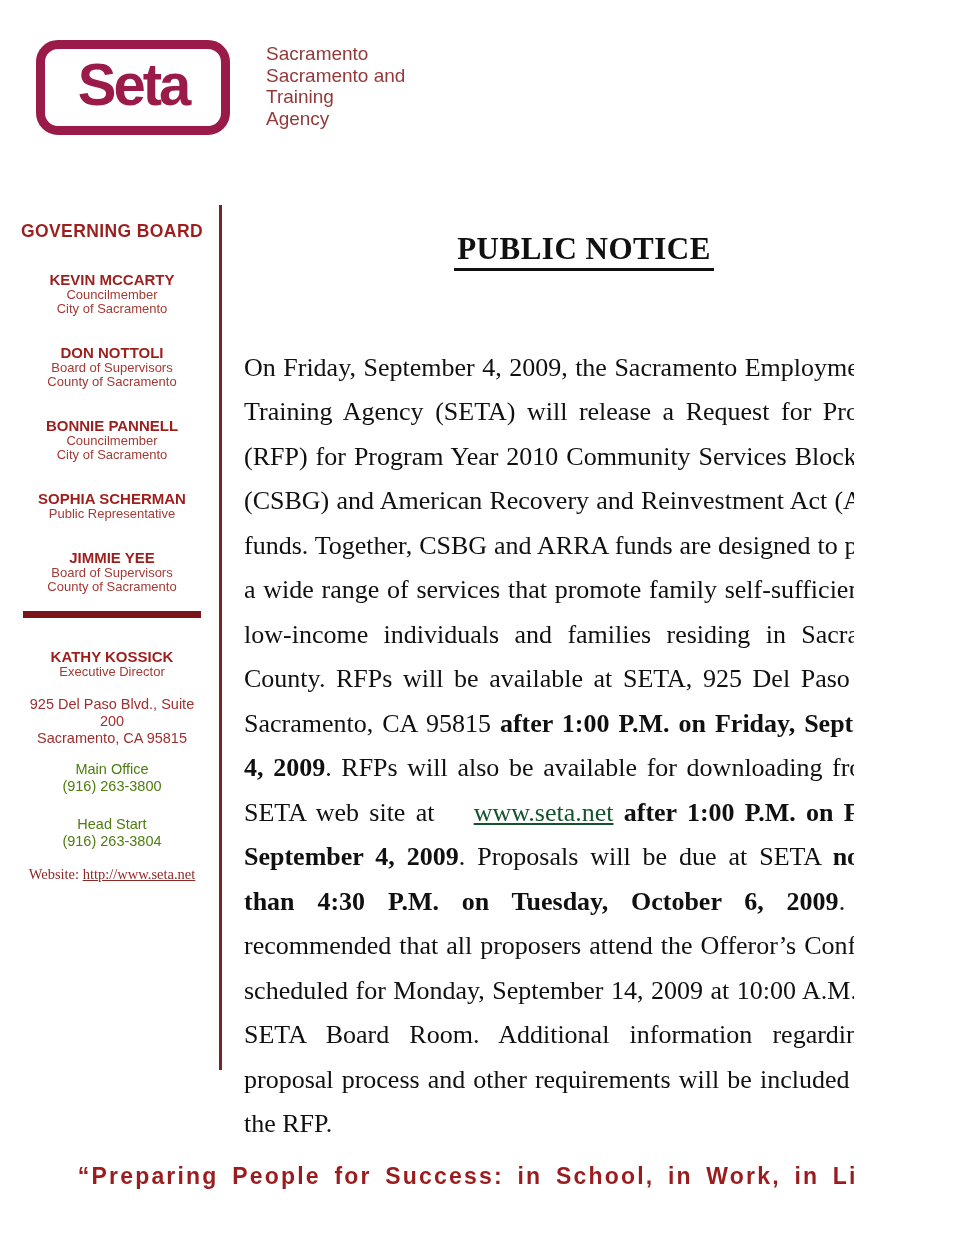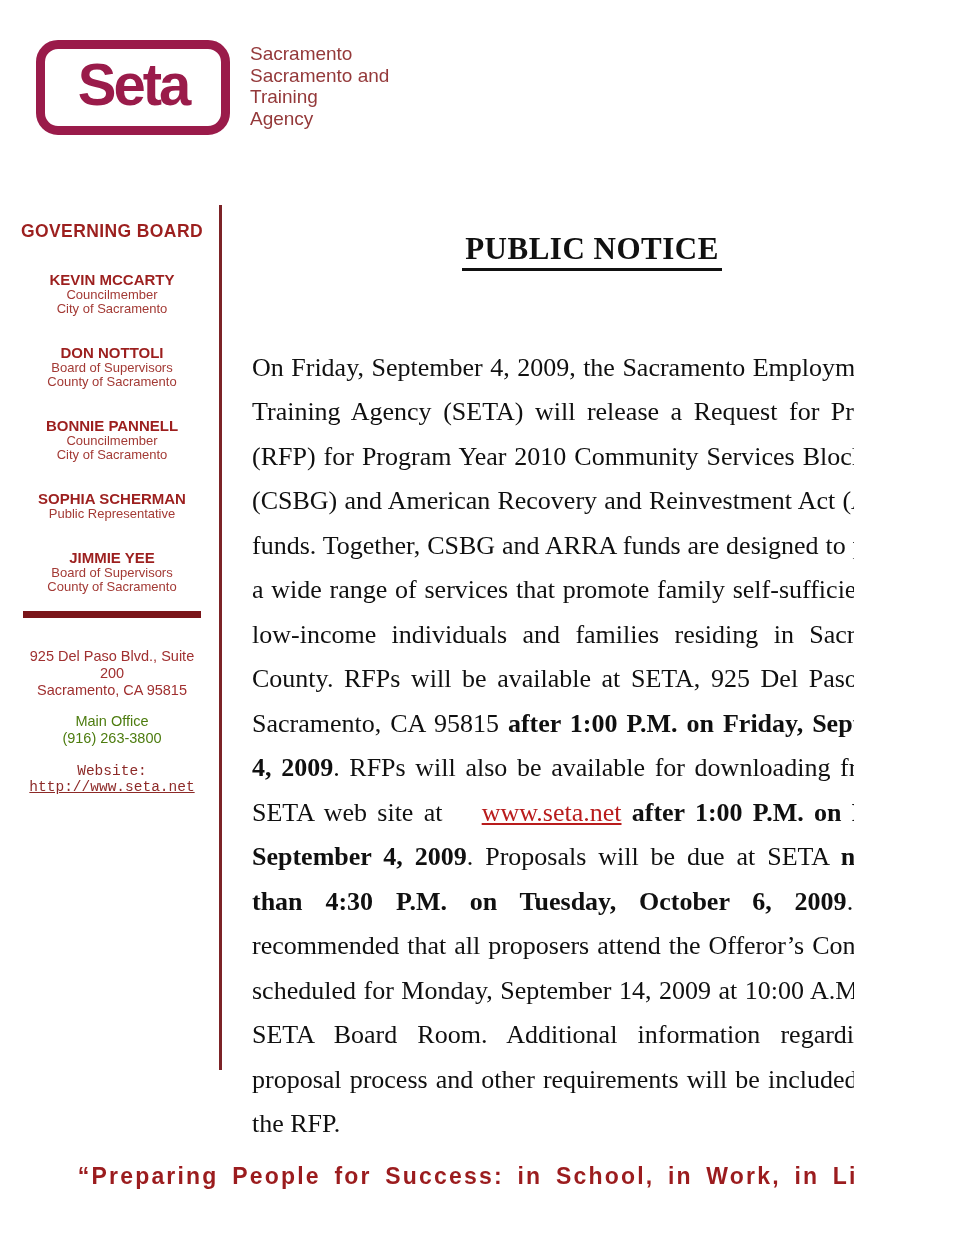--- a/index.html
+++ b/index.html
@@ -38,21 +38,21 @@
     font-family: "Liberation Sans", sans-serif;
     font-weight: bold;
     font-size: 58px;
     color: #9a1b4a;
     letter-spacing: -3px;
     transform: scaleY(1.02);
     line-height: 1;
     padding-bottom: 6px;
   }
   .logo-tagline {
-    margin-left: 20px;
+    margin-left: 36px;
     padding-top: 3px;
     color: #94393a;
     font-size: 19px;
     line-height: 21.5px;
     font-weight: 500;
   }
 
   
   .sidebar {
     position: absolute;
@@ -97,21 +97,21 @@
   }
   .contact-1 { margin-top: 14px; }
   .contact-2 { margin-top: 21px; }
   .contact-label, .contact-phone {
     font-size: 14.5px;
     color: #4d7c0f;
     line-height: 17px;
   }
   .website {
     margin-top: 16px;
-    font-family: Liberation Mono, monospace;
+    font-family: Liberation Serif, serif;
     font-size: 14.5px;
     color: #8d2a28;
   }
   .website a {
     color: #8d2a28;
     text-decoration: underline;
   }
 
   
   .vrule {
@@ -120,21 +120,21 @@
     left: 219px;
     width: 3px;
     height: 865px;
     background: #7c2327;
   }
 
   
   .main {
     position: absolute;
     top: 205px;
-    left: 252px;
+    left: 244px;
     width: 680px;
   }
   .title-wrap {
     text-align: center;
     margin-top: 6px;
   }
   .title {
     display: inline-block;
     font-family: "Liberation Serif", serif;
     font-size: 31px;
@@ -148,21 +148,21 @@
   .body-text {
     margin: 54px 0 0 0;
     font-family: "Liberation Serif", serif;
     font-size: 26px;
     line-height: 44.5px;
     text-align: justify;
     color: #101010;
   }
   .body-text .bold { font-weight: bold; }
   .body-text a.link {
-    color: #b91c1c;
+    color: #14532d;
     text-decoration: underline;
     margin-left: 29px;
   }
 
   
   .footer-quote {
     position: absolute;
     top: 1163px;
     left: 0;
     width: 974px;
@@ -218,31 +218,39 @@
       </div>
       <div class="member">
         <div class="member-name">JIMMIE YEE</div>
         <div class="member-line">Board of Supervisors</div>
         <div class="member-line">County of Sacramento</div>
       </div>
     </div>
 
     <div class="divider-bar"></div>
 
+    <div class="member">
+      <div class="member-name">KATHY KOSSICK</div>
+      <div class="member-line">Executive Director</div>
+    </div>
 
     <div class="address">
       <div>925 Del Paso Blvd., Suite 200</div>
       <div>Sacramento, CA 95815</div>
     </div>
 
     <div class="contact-1">
       <div class="contact-label">Main Office</div>
       <div class="contact-phone">(916) 263-3800</div>
     </div>
 
+    <div class="contact-2">
+      <div class="contact-label">Head Start</div>
+      <div class="contact-phone">(916) 263-3804</div>
+    </div>
 
     <div class="website"><span>Website:</span> <a href="#">http://www.seta.net</a></div>
   </aside>
 
   <div class="vrule"></div>
 
   <main class="main">
     <div class="title-wrap">
       <h1 class="title">PUBLIC NOTICE</h1>
     </div>

